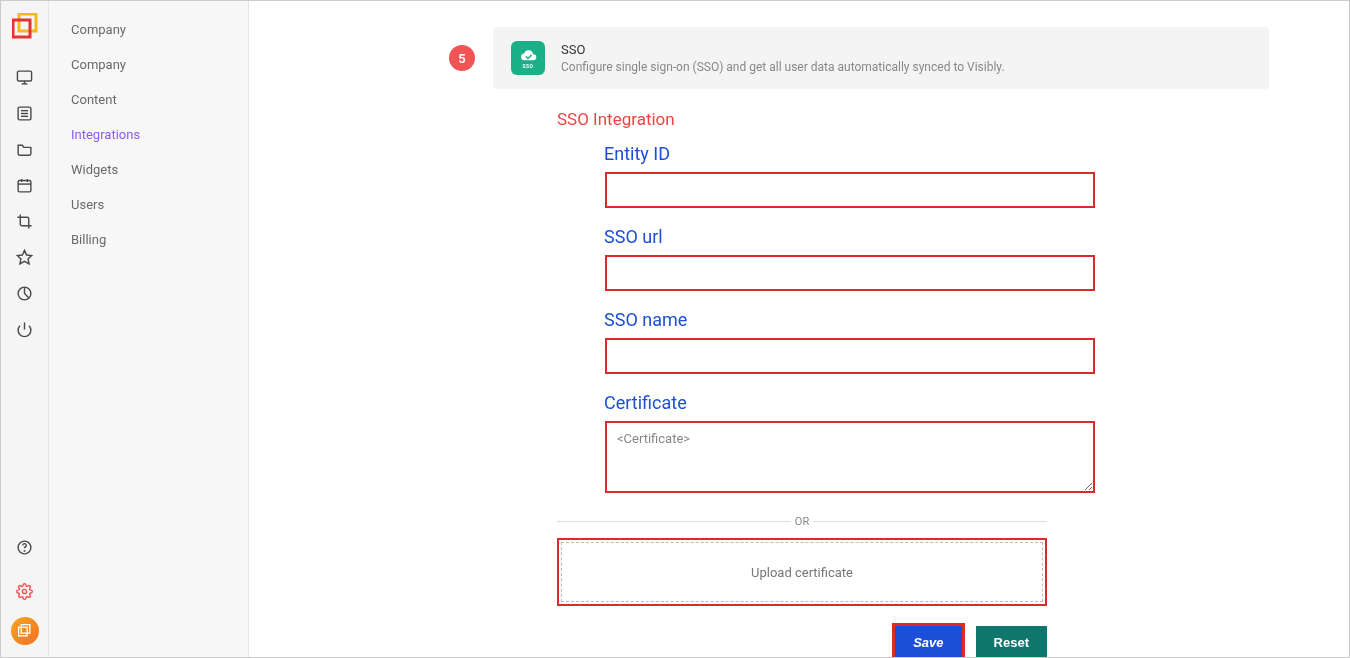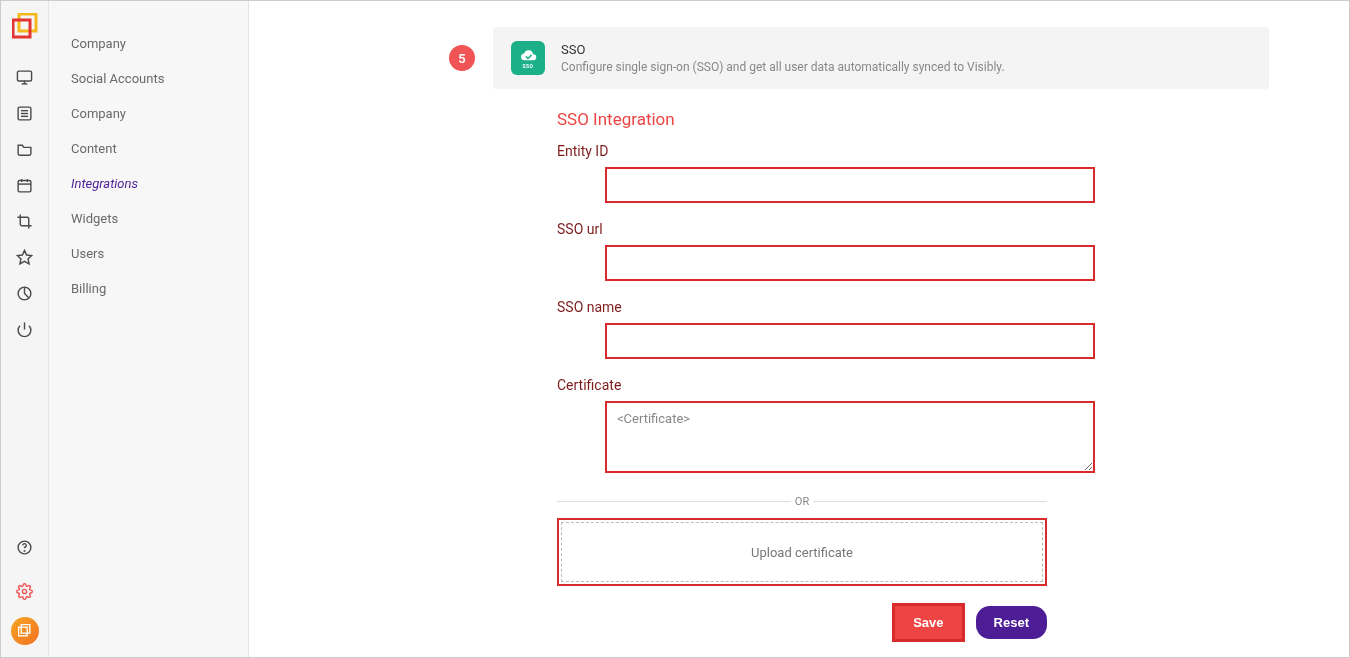--- a/index.html
+++ b/index.html
@@ -53,29 +53,29 @@
       background: linear-gradient(135deg, #f5a623, #f37021);
       display: flex; align-items: center; justify-content: center;
     }
     .avatar-circle svg { width: 14px; height: 14px; fill: #fff; }
     
     
     .sidebar {
       width: 200px;
       background: #f7f7f7;
       border-right: 1px solid #e5e5e5;
-      padding-top: 25px;
+      padding-top: 11px;
     }
     .sidebar-item {
       padding: 10px 22px;
       font-size: 13px;
       color: #6a6a6a;
       cursor: pointer;
     }
-    .sidebar-item.active { color: #4c1d95; font-style: italic; }
+    .sidebar-item.active { color: #8b5cf6; }
     
     
     .main {
       flex: 1;
       padding: 26px 80px 20px 200px;
       overflow-y: auto;
       position: relative;
     }
     
     .step-row {
@@ -124,23 +124,24 @@
     }
     .section-title {
       font-size: 17px;
       color: #ef4444;
       font-weight: 400;
       margin-bottom: 14px;
     }
     .field { margin-bottom: 18px; }
     .field label {
       display: block;
-      font-size: 14px;
-      color: #7f1d1d;
+      font-size: 18px;
+      color: #1d4ed8;
       margin-bottom: 8px;
+      margin-left: 47px;
     }
     .field input, .field textarea {
       width: 100%;
       border: 2px solid #d92b2b;
       padding: 8px 10px;
       font-size: 13px;
       font-family: inherit;
       background: #fff;
       outline: none;
       margin-left: 48px;
@@ -181,22 +182,22 @@
       gap: 14px;
     }
     .btn {
       padding: 9px 18px;
       font-size: 13px;
       font-weight: 600;
       border: none;
       cursor: pointer;
       color: #fff;
     }
-    .btn-save { background: #ef4444; outline: 3px solid #d92b2b; outline-offset: 0; }
-    .btn-reset { background: #4c1d95; border-radius: 14px; }
+    .btn-save { background: #1d4ed8; outline: 3px solid #d92b2b; outline-offset: 0; font-style: italic; }
+    .btn-reset { background: #0f766e; }
   </style>
 </head>
 <body>
 
 <div class="app">
 
   <div class="icon-rail">
     <div class="logo">
       <svg viewBox="0 0 26 26">
         <rect x="7" y="1" width="17" height="17" fill="none" stroke="#f5b81c" stroke-width="3"></rect>
@@ -272,21 +273,20 @@
         <svg viewBox="0 0 26 26">
             <rect x="6" y="1" width="16" height="16" fill="none" stroke="#fff" stroke-width="2.5"></rect>
             <rect x="1" y="6" width="16" height="16" fill="none" stroke="#fff" stroke-width="2.5"></rect>
           </svg>
       </div>
     </div>
   </div>
 
   <div class="sidebar">
     <div class="sidebar-item">Company</div>
-    <div class="sidebar-item">Social Accounts</div>
     <div class="sidebar-item">Company</div>
     <div class="sidebar-item">Content</div>
     <div class="sidebar-item active">Integrations</div>
     <div class="sidebar-item">Widgets</div>
     <div class="sidebar-item">Users</div>
     <div class="sidebar-item">Billing</div>
   </div>
 
   <div class="main">
     <div class="step-row">

